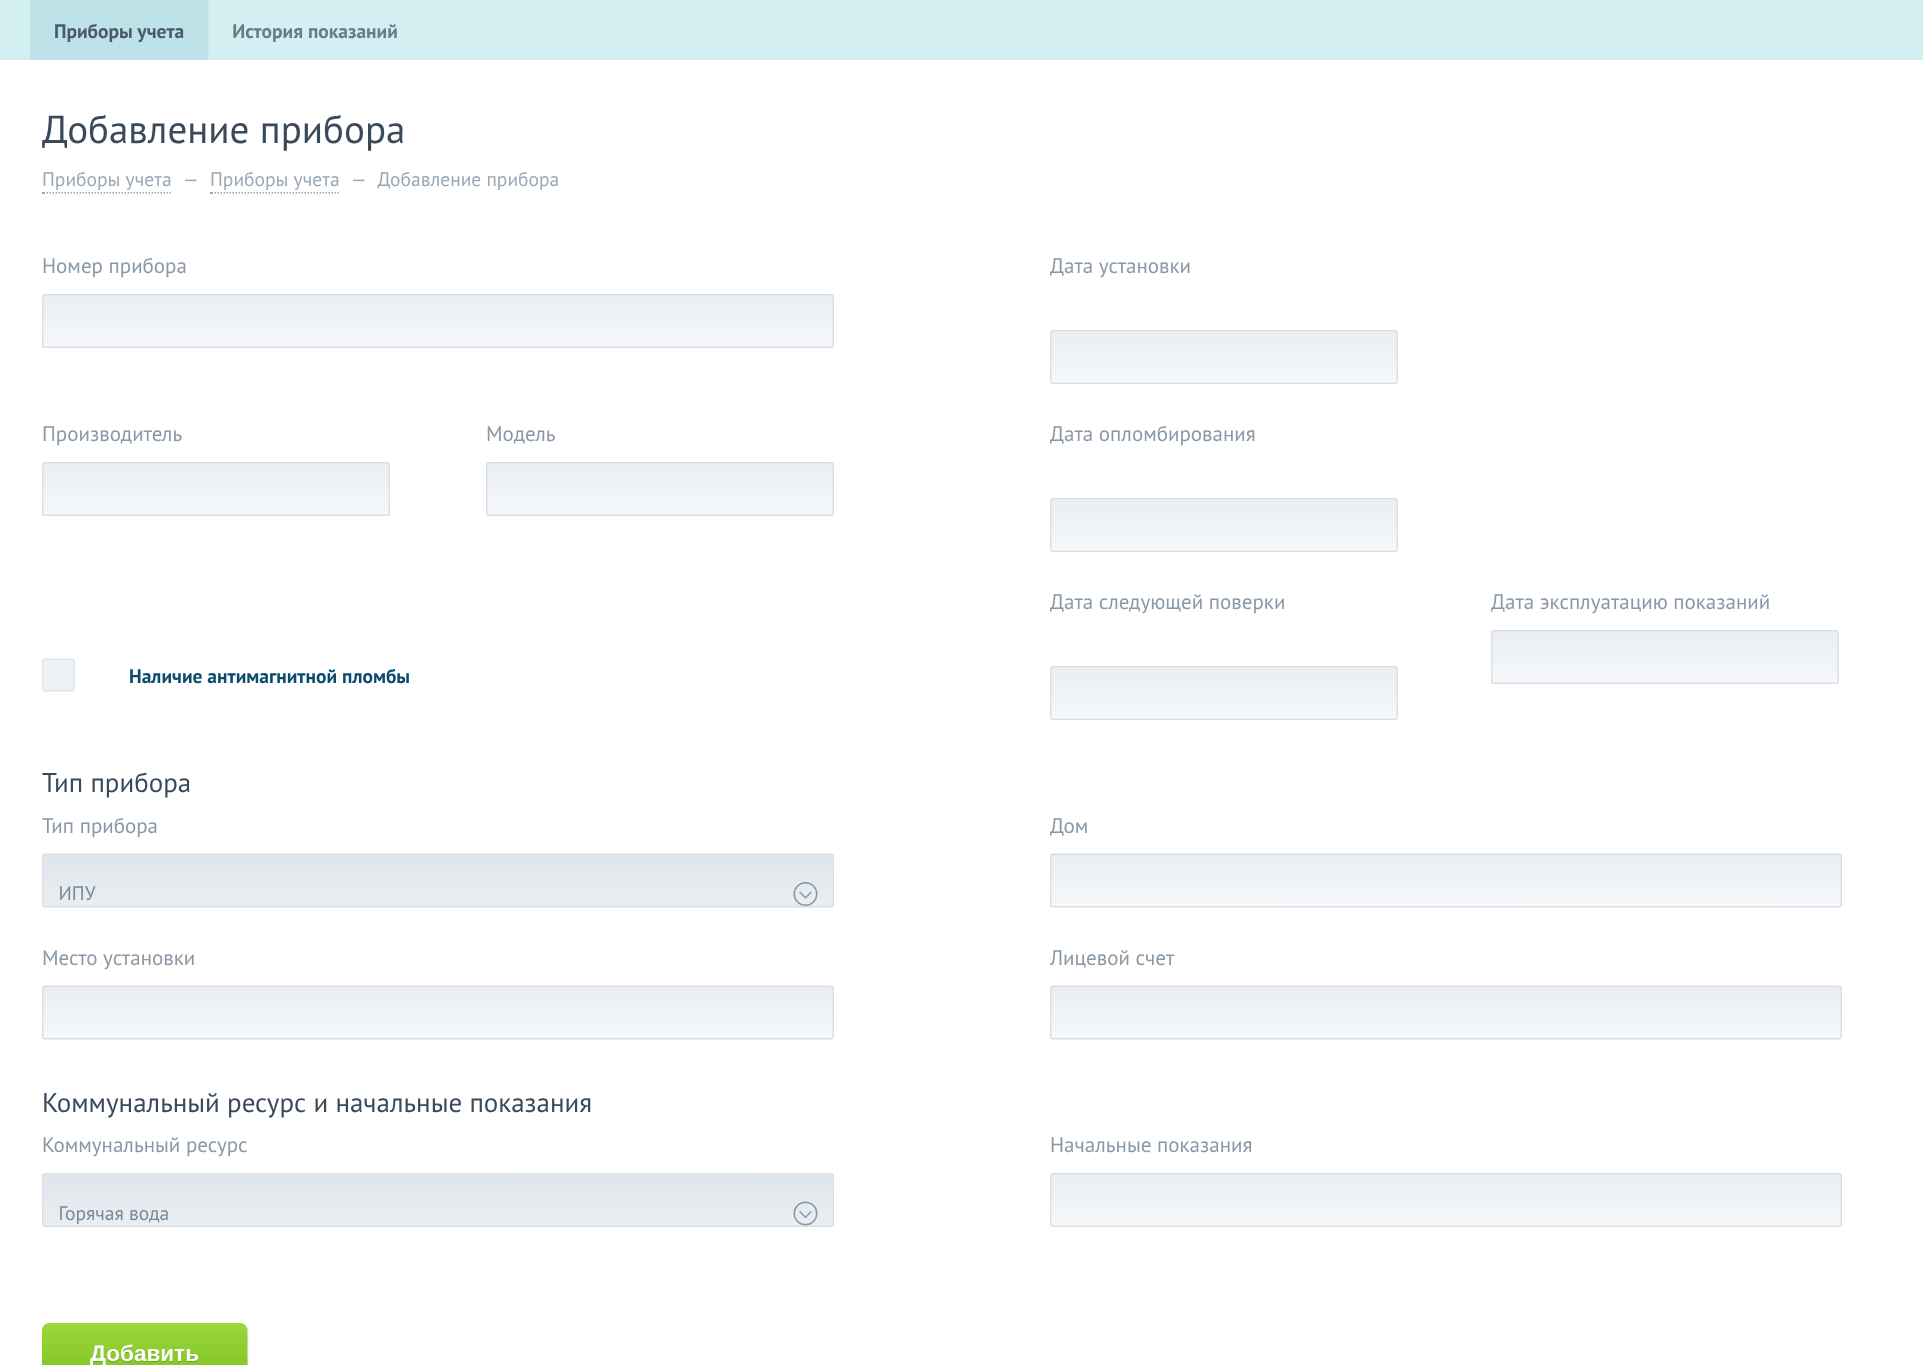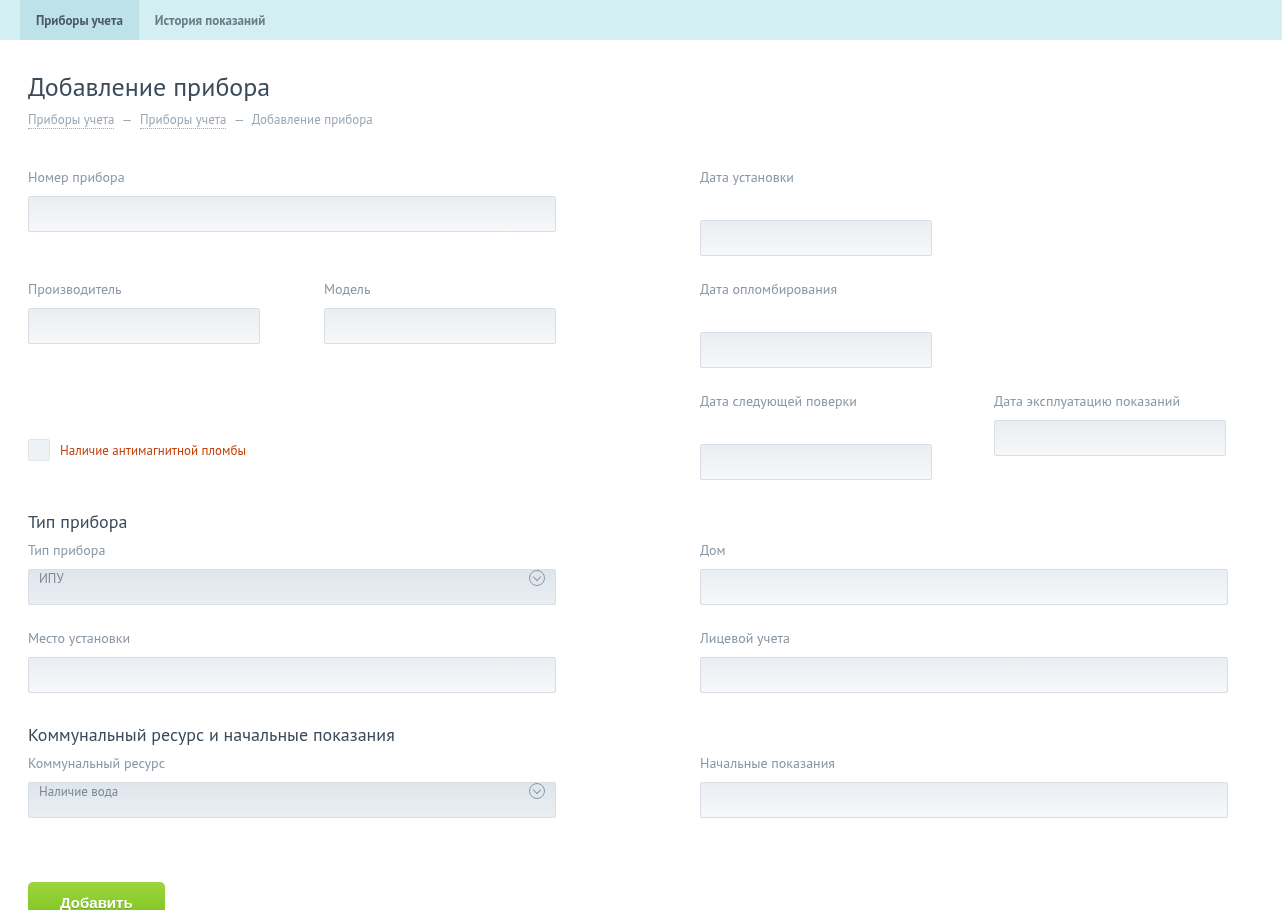--- a/index.html
+++ b/index.html
@@ -81,21 +81,21 @@
     background: linear-gradient(#e9eef2, #f6f8fa);
     border-radius: 2px;
     padding: 0 10px;
     font-size: 13px;
     color:#6a7a8a;
     outline: none;
   }
   .select {
     position: relative;
     display:flex;
-    align-items:flex-start;
+    align-items:flex-end;
     justify-content:space-between;
     background: linear-gradient(#dfe6eb,#e9eef2);
     cursor:pointer;
   }
   .select .sel-value { color:#7a8896; font-size:13px; }
   .select .chev {
     width:16px; height:16px; border:1.5px solid #8a98a6; border-radius:50%;
     display:flex; align-items:center; justify-content:center;
   }
   .select .chev::after{
@@ -103,21 +103,21 @@
     border-right:1.5px solid #8a98a6; border-bottom:1.5px solid #8a98a6;
     transform:rotate(45deg); margin-top:-2px;
   }
   .checkbox-row {
     display:flex; align-items:center; gap:10px; margin-top:28px;
   }
   .checkbox {
     width:22px;height:22px;background:#eef2f5;border:1px solid #e0e5ea;border-radius:2px;cursor:pointer;
   }
   .checkbox-label {
-    font-weight:normal; color:#c2410c; font-size:13px;
+    font-weight:bold; color:#0c4a6e; font-size:13px;margin-left:26px;
   }
   h2.section-title {
     font-size:18px; font-weight:400; color:#3a4a5a; margin:30px 0 8px 0;
   }
   .btn-primary {
     display:inline-block; margin-top:40px;
     background: linear-gradient(#9cd63c,#7cc21f);
     color:#fff; font-weight:bold; font-size:15px;
     border:none; border-radius:5px;
     padding: 12px 32px;
@@ -229,35 +229,35 @@
 
   <div class="form-row">
     <div class="col-half-left">
       <div class="field f-wide">
         <span class="label">Место установки</span>
         <input class="input" type="text" style="">
       </div>
     </div>
     <div class="col-half-right">
       <div class="field f-wide">
-        <span class="label">Лицевой учета</span>
+        <span class="label">Лицевой счет</span>
         <input class="input" type="text" style="">
       </div>
     </div>
   </div>
 
   
   <h2 class="section-title">Коммунальный ресурс и начальные показания</h2>
 
   <div class="form-row">
     <div class="col-half-left">
       <div class="field f-wide">
         <span class="label">Коммунальный ресурс</span>
         <div class="select">
-          <span class="sel-value">Наличие вода</span>
+          <span class="sel-value">Горячая вода</span>
           <span class="chev"></span>
         </div>
       </div>
     </div>
     <div class="col-half-right">
       <div class="field f-wide">
         <span class="label">Начальные показания</span>
         <input class="input" type="text" style="">
       </div>
     </div>

